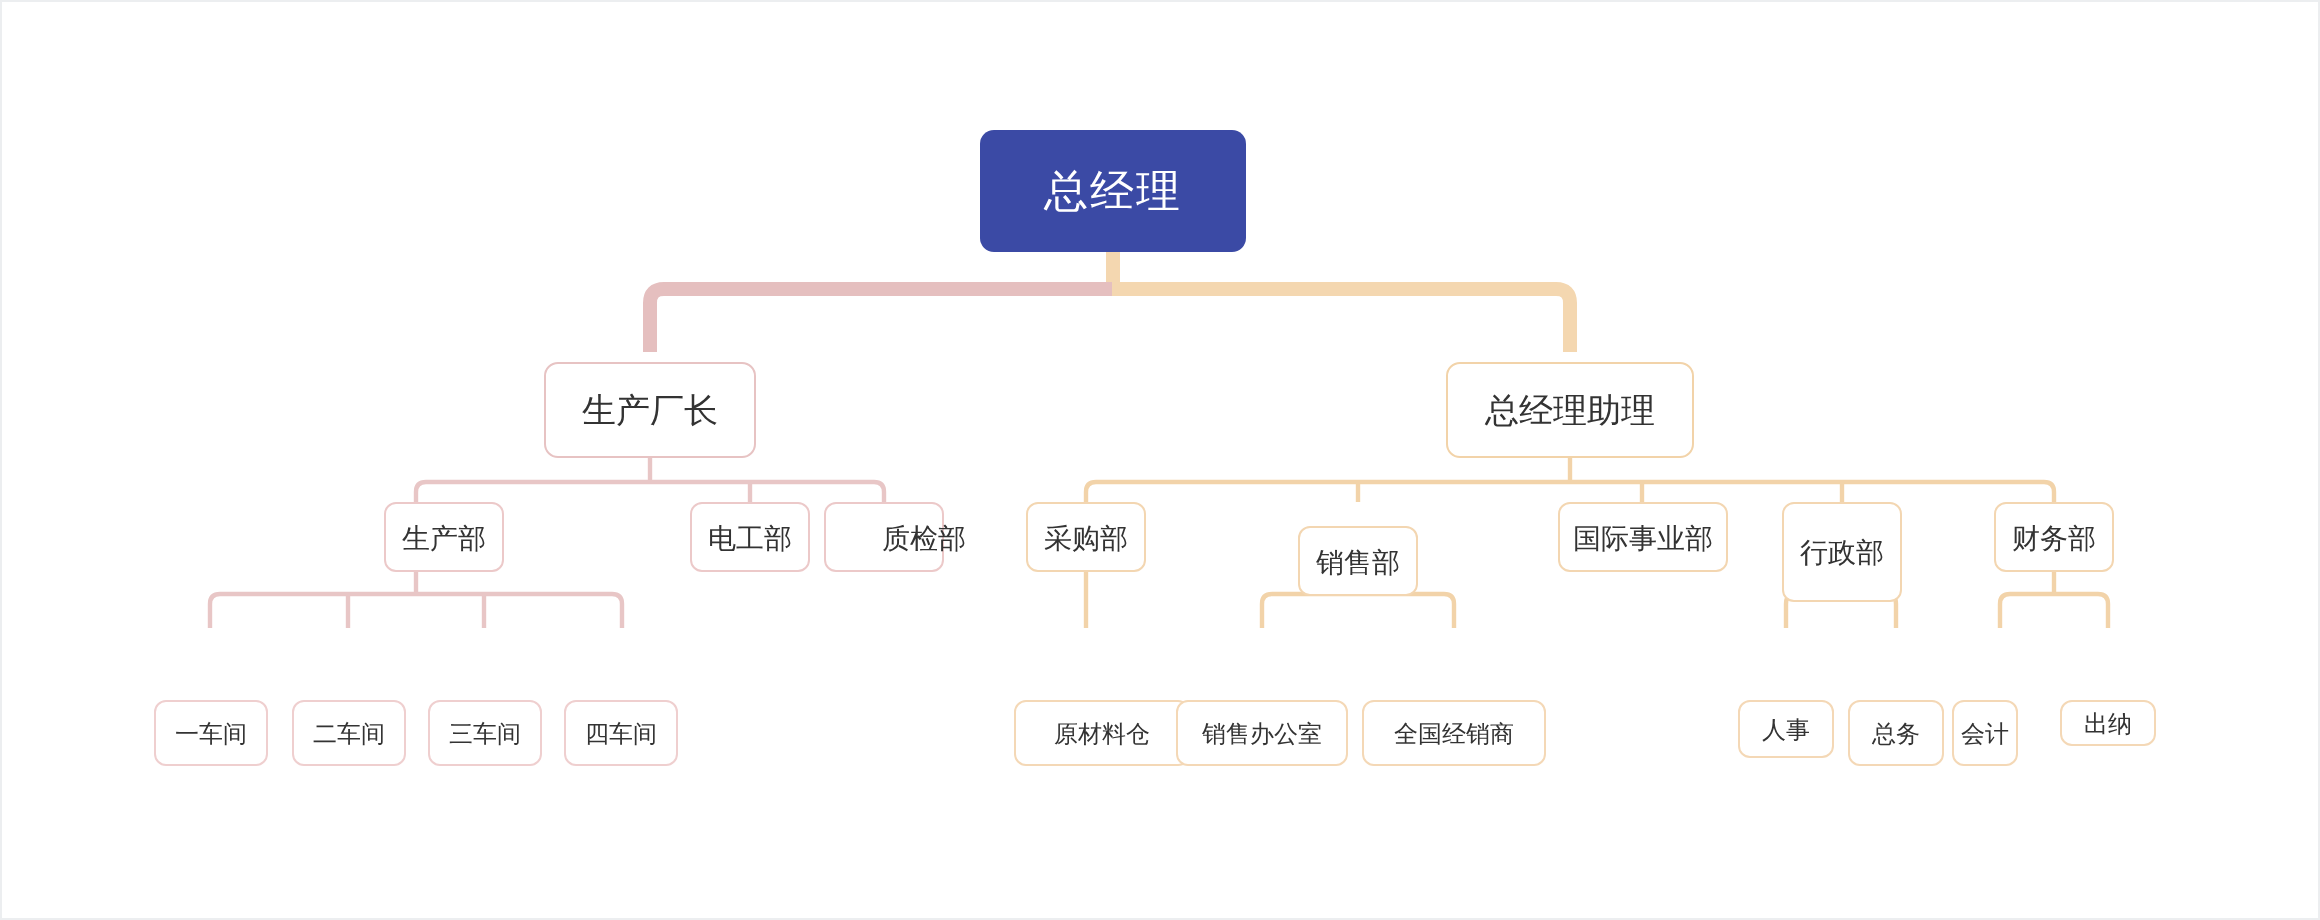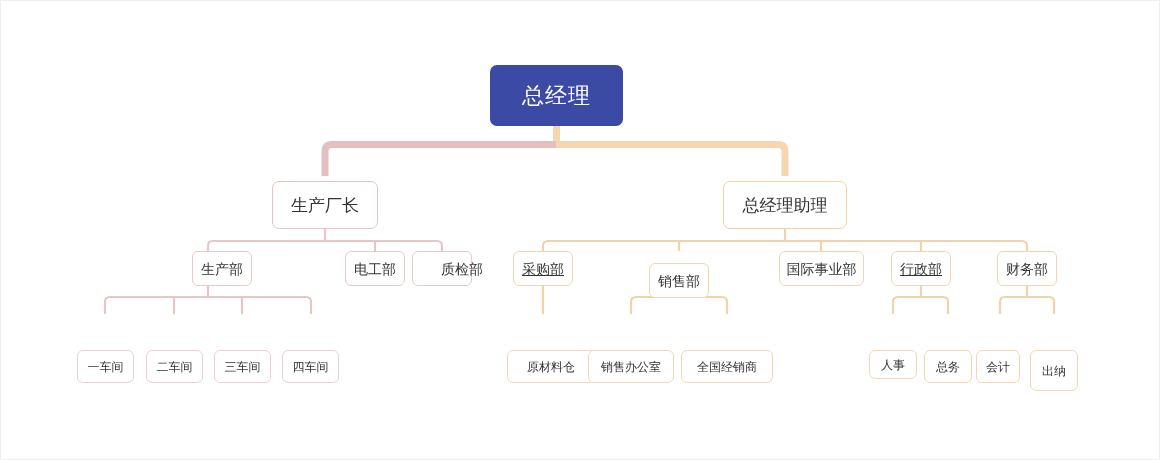--- a/index.html
+++ b/index.html
@@ -126,30 +126,30 @@
   <div class="node node-l3" style="left:191px; top:250px; width:60px; height:35px;">
     <span>生产部</span>
   </div>
   <div class="node node-l3" style="left:344px; top:250px; width:60px; height:35px;">
     <span>电工部</span>
   </div>
   <div class="node node-l3" style="left:411px; top:250px; width:60px; height:35px;padding-left:40px;">
     <span>质检部</span>
   </div>
 
-  <div class="node node-l3 tan" style="left:512px; top:250px; width:60px; height:35px;text-decoration:underline;">
+  <div class="node node-l3 tan" style="left:512px; top:250px; width:60px; height:35px;">
     <span>采购部</span>
   </div>
   <div class="node node-l3 tan" style="left:648px; top:262px; width:60px; height:35px;">
     <span>销售部</span>
   </div>
   <div class="node node-l3 tan" style="left:778px; top:250px; width:85px; height:35px;align-items:center;">
     <span>国际事业部</span>
   </div>
-  <div class="node node-l3 tan" style="left:890px; top:250px; width:60px; height:35px;text-decoration:underline;">
+  <div class="node node-l3 tan" style="left:890px; top:250px; width:60px; height:50px;">
     <span>行政部</span>
   </div>
   <div class="node node-l3 tan" style="left:996px; top:250px; width:60px; height:35px;">
     <span>财务部</span>
   </div>
 
   <div class="node node-l4" style="left:76px; top:313px; width:57px; height:33px;">
     <span>一车间</span>
   </div>
   <div class="node node-l4" style="left:145px; top:313px; width:57px; height:33px;">
@@ -170,20 +170,20 @@
   </div>
   <div class="node node-l4 tan" style="left:680px; top:313px; width:92px; height:33px;">
     <span>全国经销商</span>
   </div>
   <div class="node node-l4 tan" style="left:868px; top:313px; width:48px; height:29px;justify-content:center;">
     <span>人事</span>
   </div>
   <div class="node node-l4 tan" style="left:923px; top:313px; width:48px; height:33px;">
     <span>总务</span>
   </div>
-  <div class="node node-l4 tan" style="left:975px; top:313px; width:44px; height:33px;">
+  <div class="node node-l4 tan" style="left:975px; top:313px; width:33px; height:33px;">
     <span>会计</span>
   </div>
-  <div class="node node-l4 tan" style="left:1029px; top:313px; width:48px; height:41px;">
+  <div class="node node-l4 tan" style="left:1029px; top:313px; width:48px; height:23px;">
     <span>出纳</span>
   </div>
 
 </div>
 
 </body></html>

